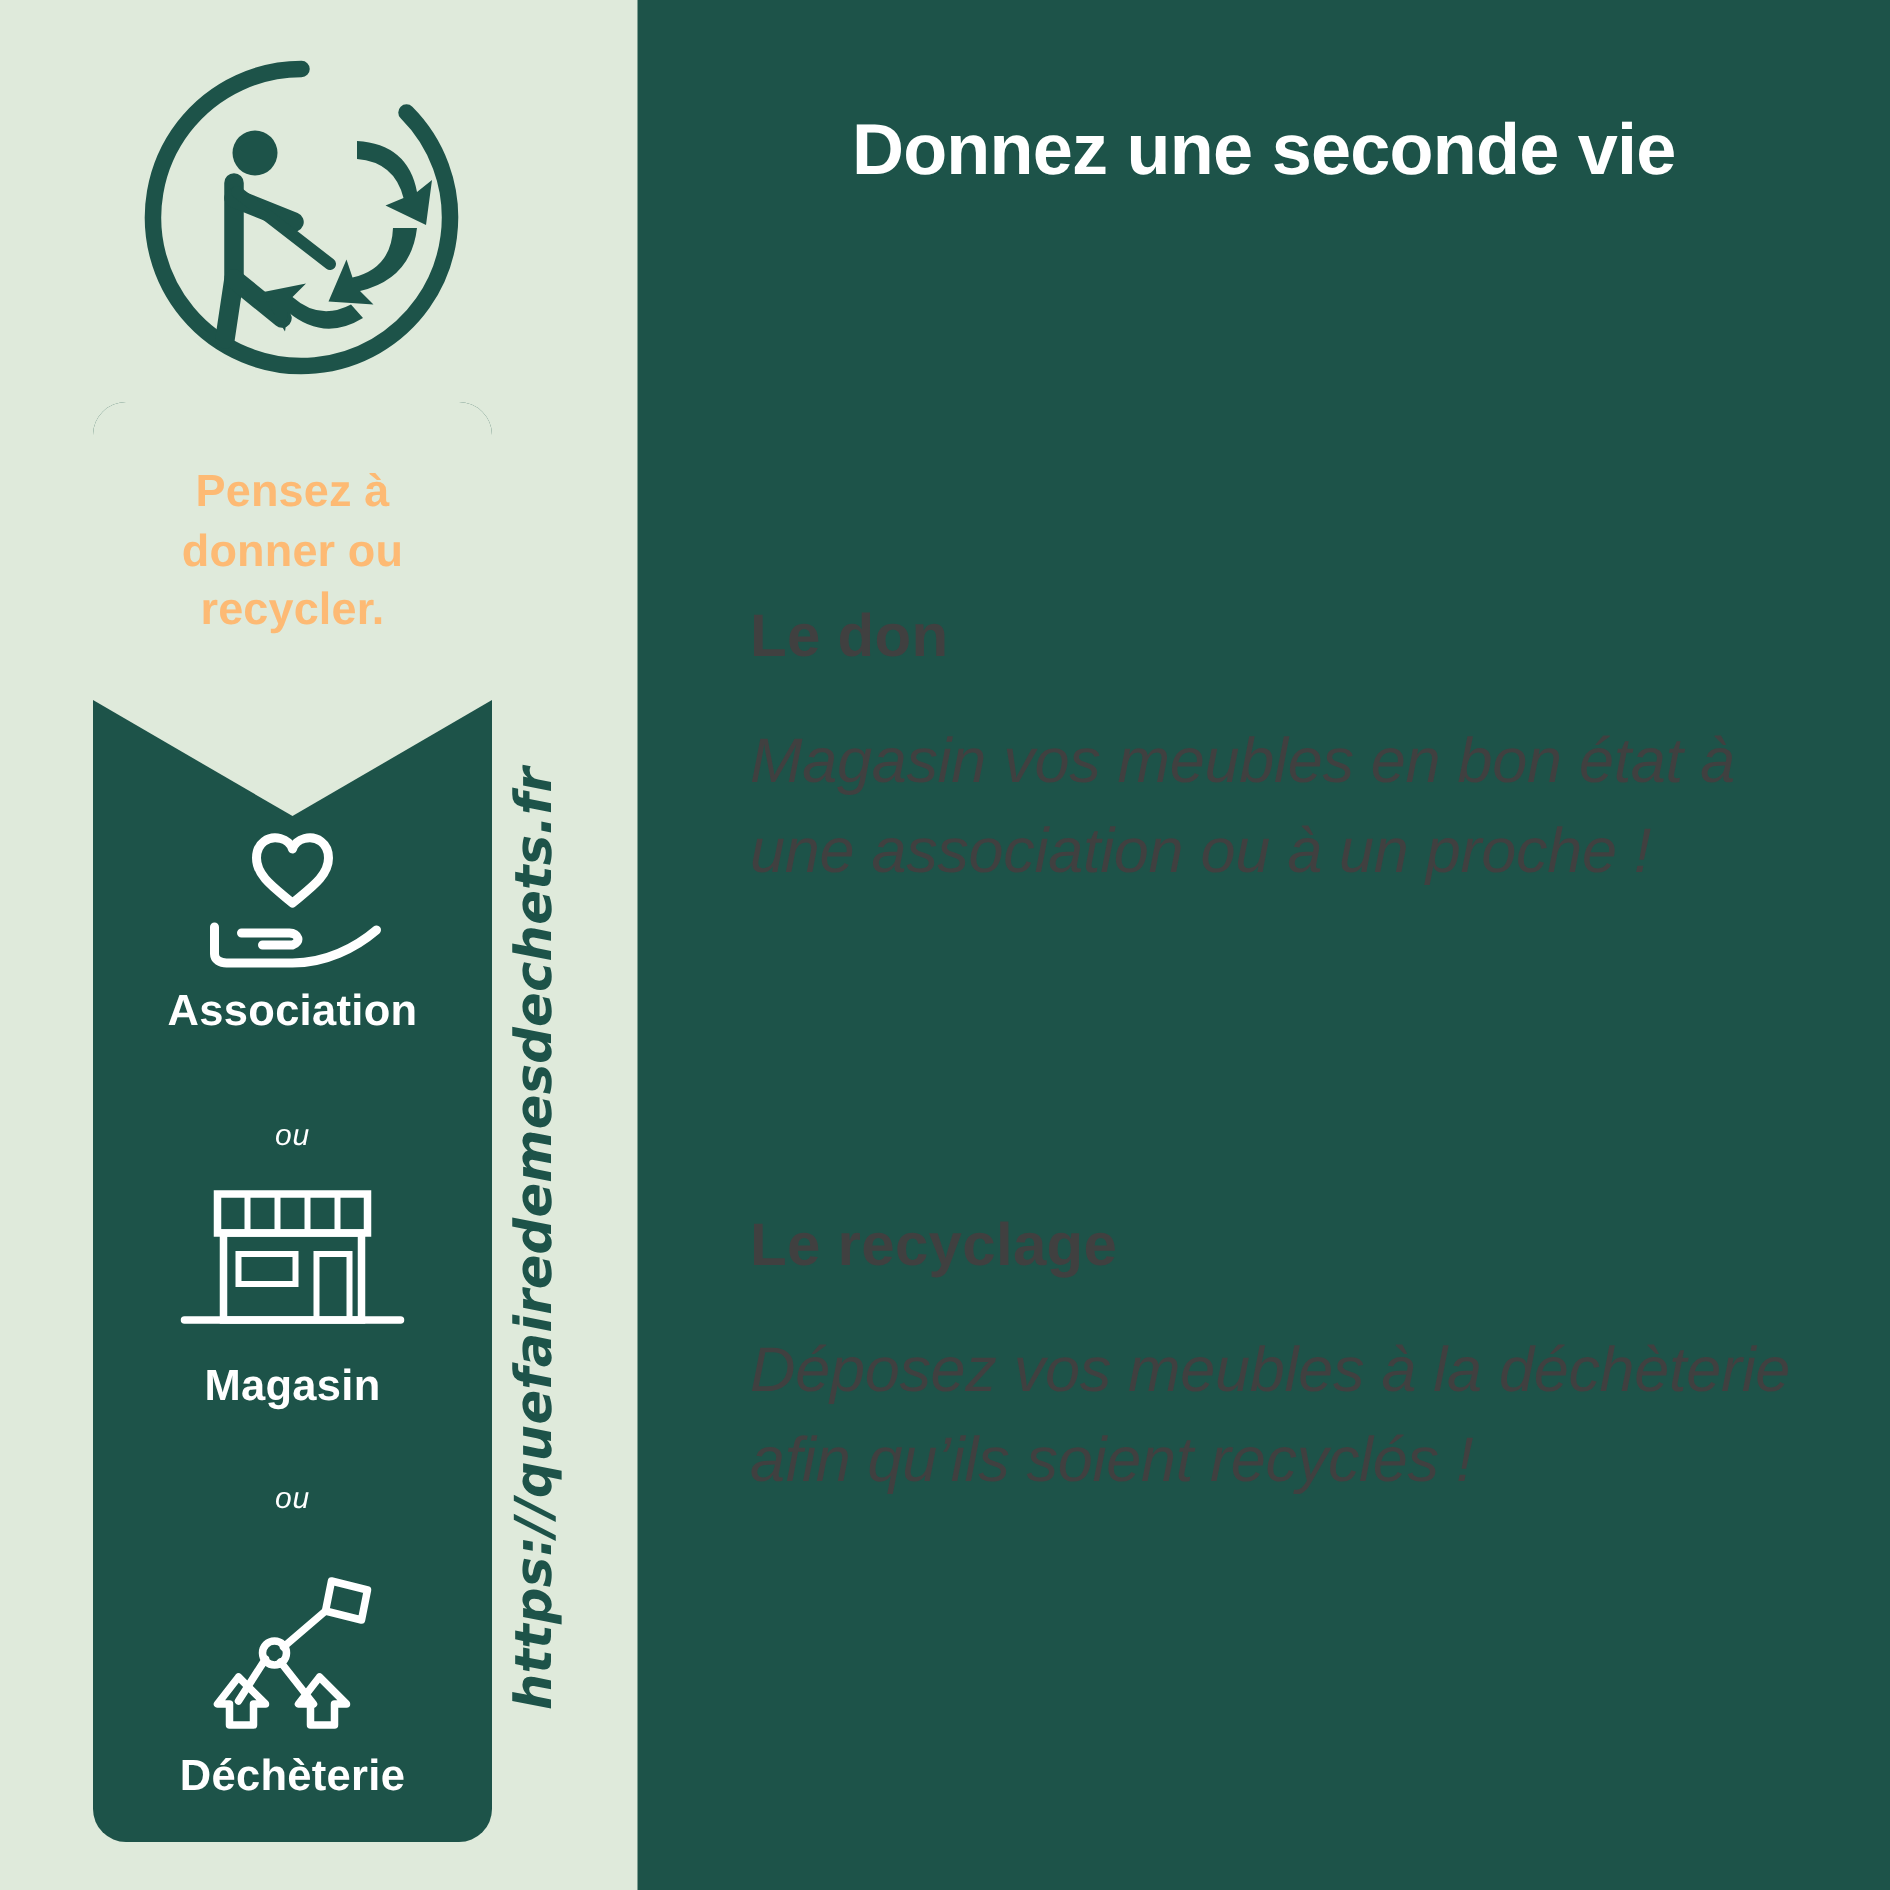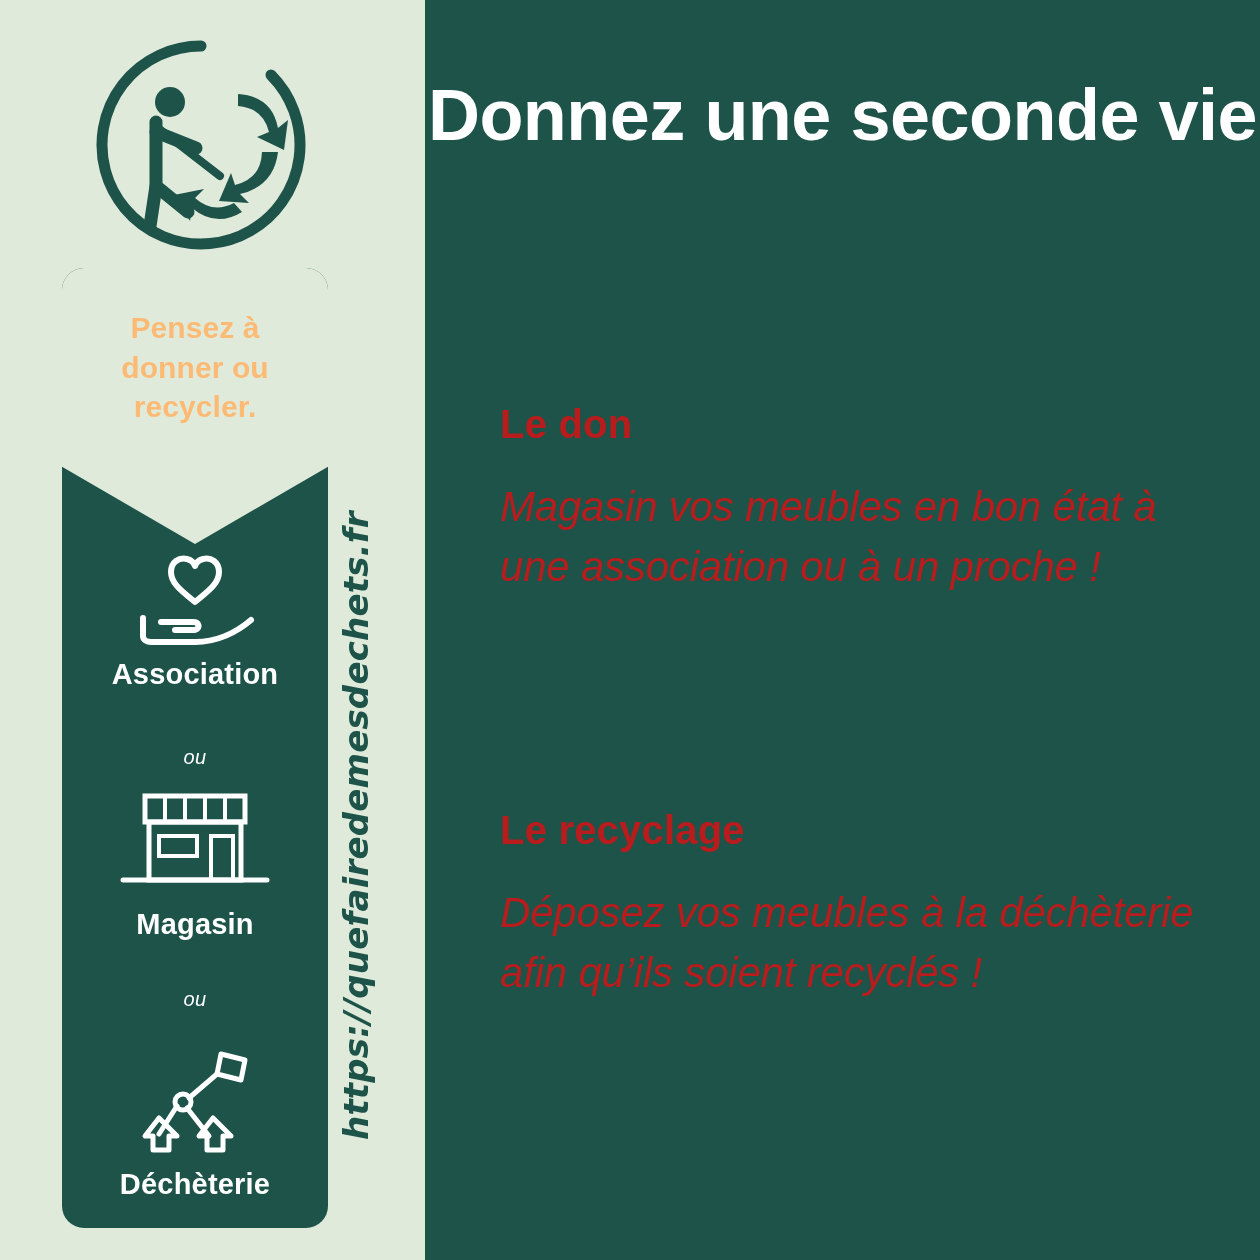--- a/index.html
+++ b/index.html
@@ -126,31 +126,31 @@
   }
 
   
   .headline {
     position: absolute;
     left: 425px;
     top: 72px;
     width: 835px;
     text-align: center;
     color: #ffffff;
-    font-size: 72px;
+    font-size: 48px;
     font-weight: bold;
     line-height: 1.22;
     letter-spacing: -0.5px;
   }
 
   .section {
     position: absolute;
     left: 500px;
     width: 700px;
-    color: #b91c1c;
+    color: #404040;
   }
   .section-title {
     font-size: 40px;
     font-weight: bold;
     letter-spacing: 0.2px;
     margin-bottom: 30px;
   }
   .section-body {
     font-size: 42px;
     font-style: italic;

